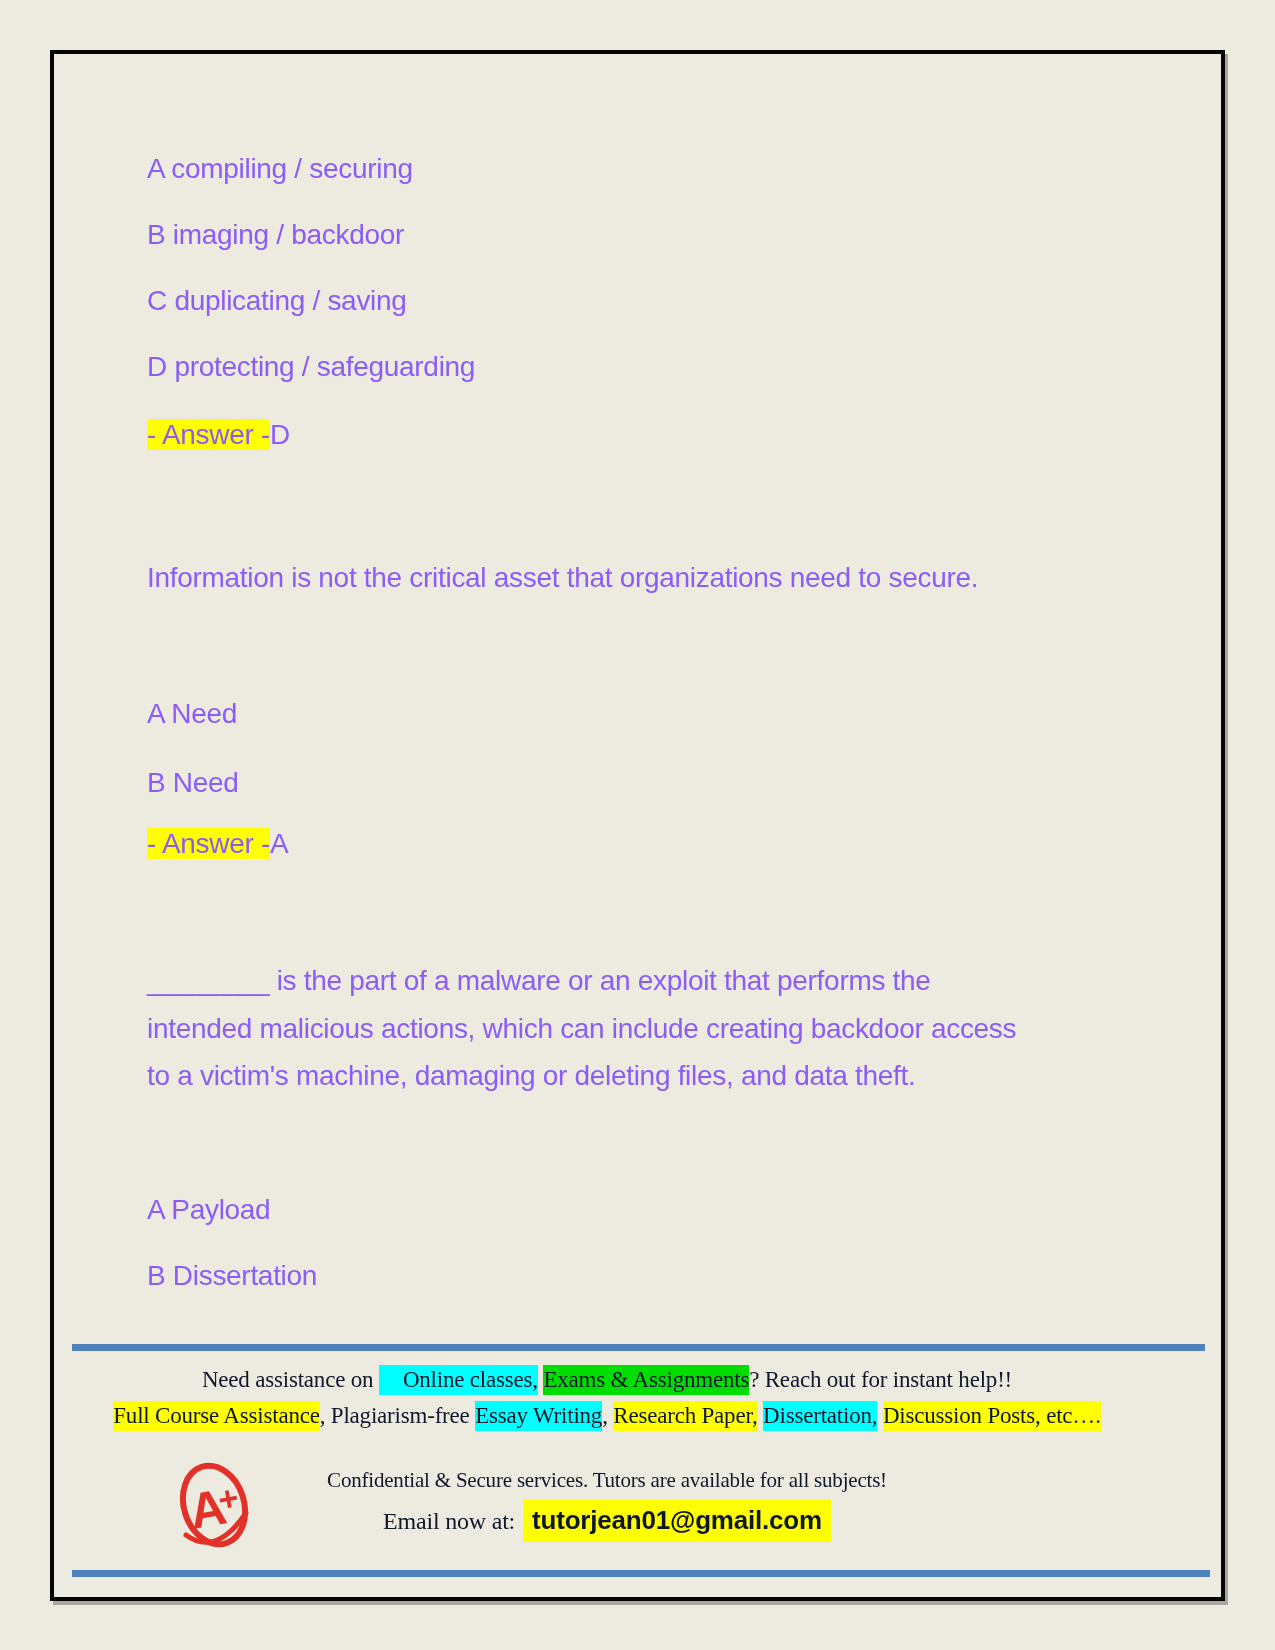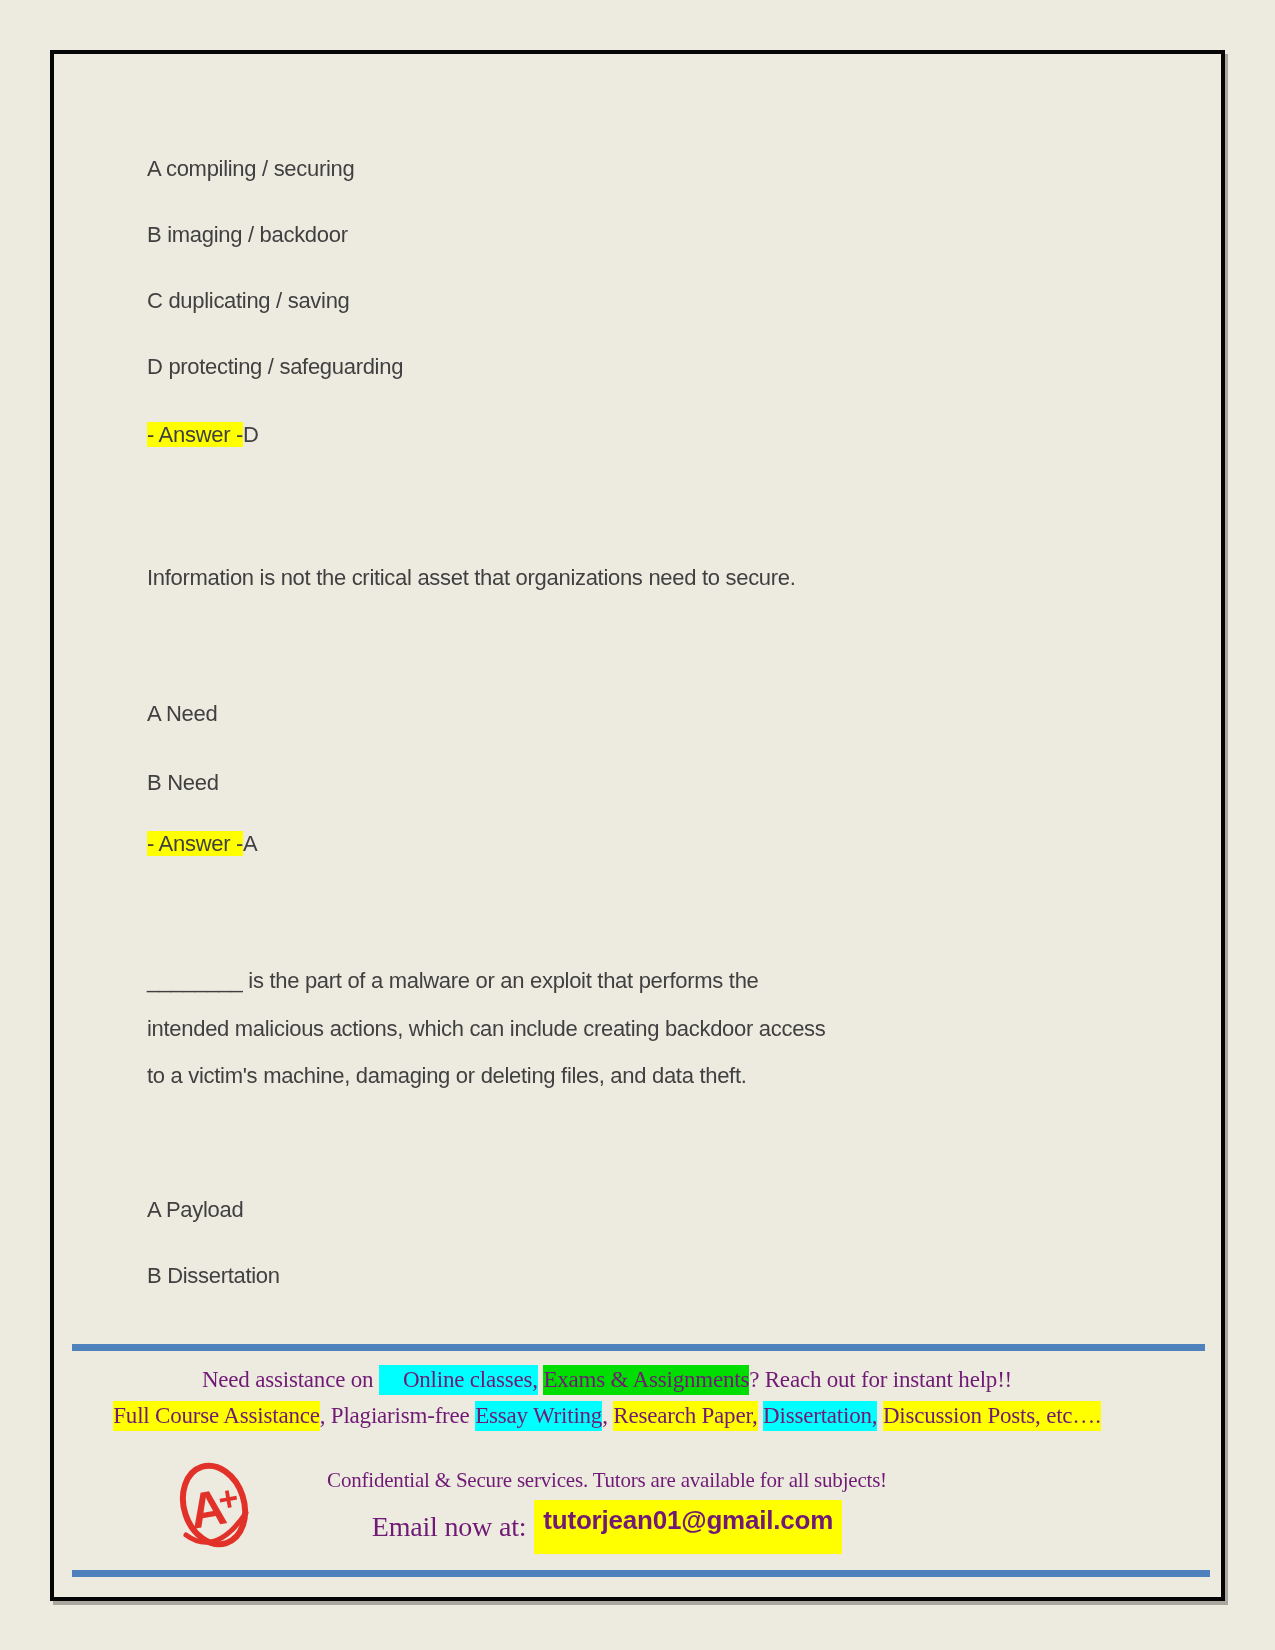--- a/index.html
+++ b/index.html
@@ -14,41 +14,41 @@
   #canvas{position:absolute;left:0;top:0;width:1275px;height:1650px;background:#edebe0;}
   .frame{
     position:absolute;left:50px;top:50px;
     width:1167px;height:1543px;
     border:4px solid #050505;
     box-shadow:3px 4px 0 #aaa89e;
     background:transparent;
   }
   .body-line{
     position:absolute;left:147px;
-    font-size:22px;line-height:40px;letter-spacing:-0.3px;
-    white-space:pre;color:#404040;
+    font-size:28px;line-height:40px;letter-spacing:-0.3px;
+    white-space:pre;color:#8b5cf6;
   }
   .divider{
     position:absolute;left:72px;width:1133px;height:7px;
     background:#4f81bd;
   }
   .footer-line{
     position:absolute;left:50px;width:1114px;
     display:flex;justify-content:center;align-items:flex-start;
     font-family:"Liberation Serif",serif;
-    white-space:pre;letter-spacing:-0.2px;color:#701a75;
+    white-space:pre;letter-spacing:-0.2px;color:#0f172a;
   }
   .ad{font-size:23px;line-height:30px;}
   .conf{font-size:21px;line-height:28px;}
   .email-row{font-size:24px;line-height:36px;align-items:center;}
-  .email-label{font-family:"Liberation Serif",serif;font-size:28px;}
+  .email-label{font-family:"Liberation Serif",serif;font-size:24px;}
   .email-value{
     font-family:"Liberation Sans",sans-serif;
     font-weight:bold;font-size:26px;
-    padding:2px 9px 16px 9px;margin-left:8px;
+    padding:2px 9px 4px 9px;margin-left:8px;
     letter-spacing:-0.2px;
   }
   .seg{white-space:pre;}
   .logo{position:absolute;left:172px;top:1455px;width:84px;height:100px;}
 </style>
 </head>
 <body>
 
 <div id="canvas">
 

